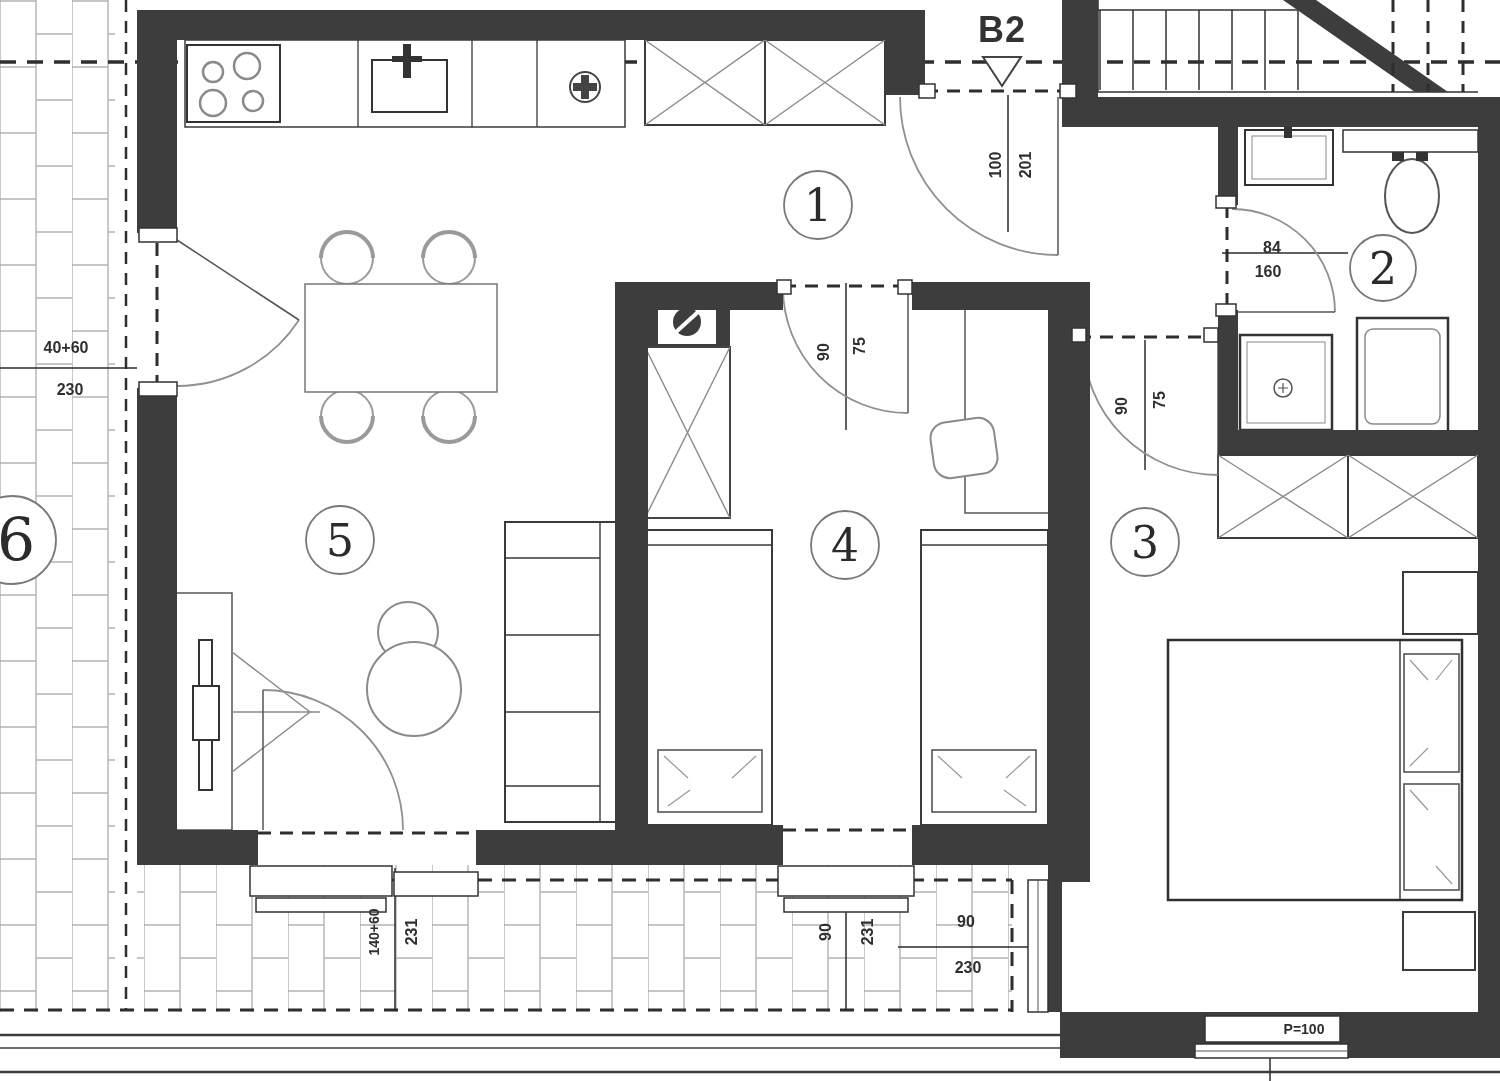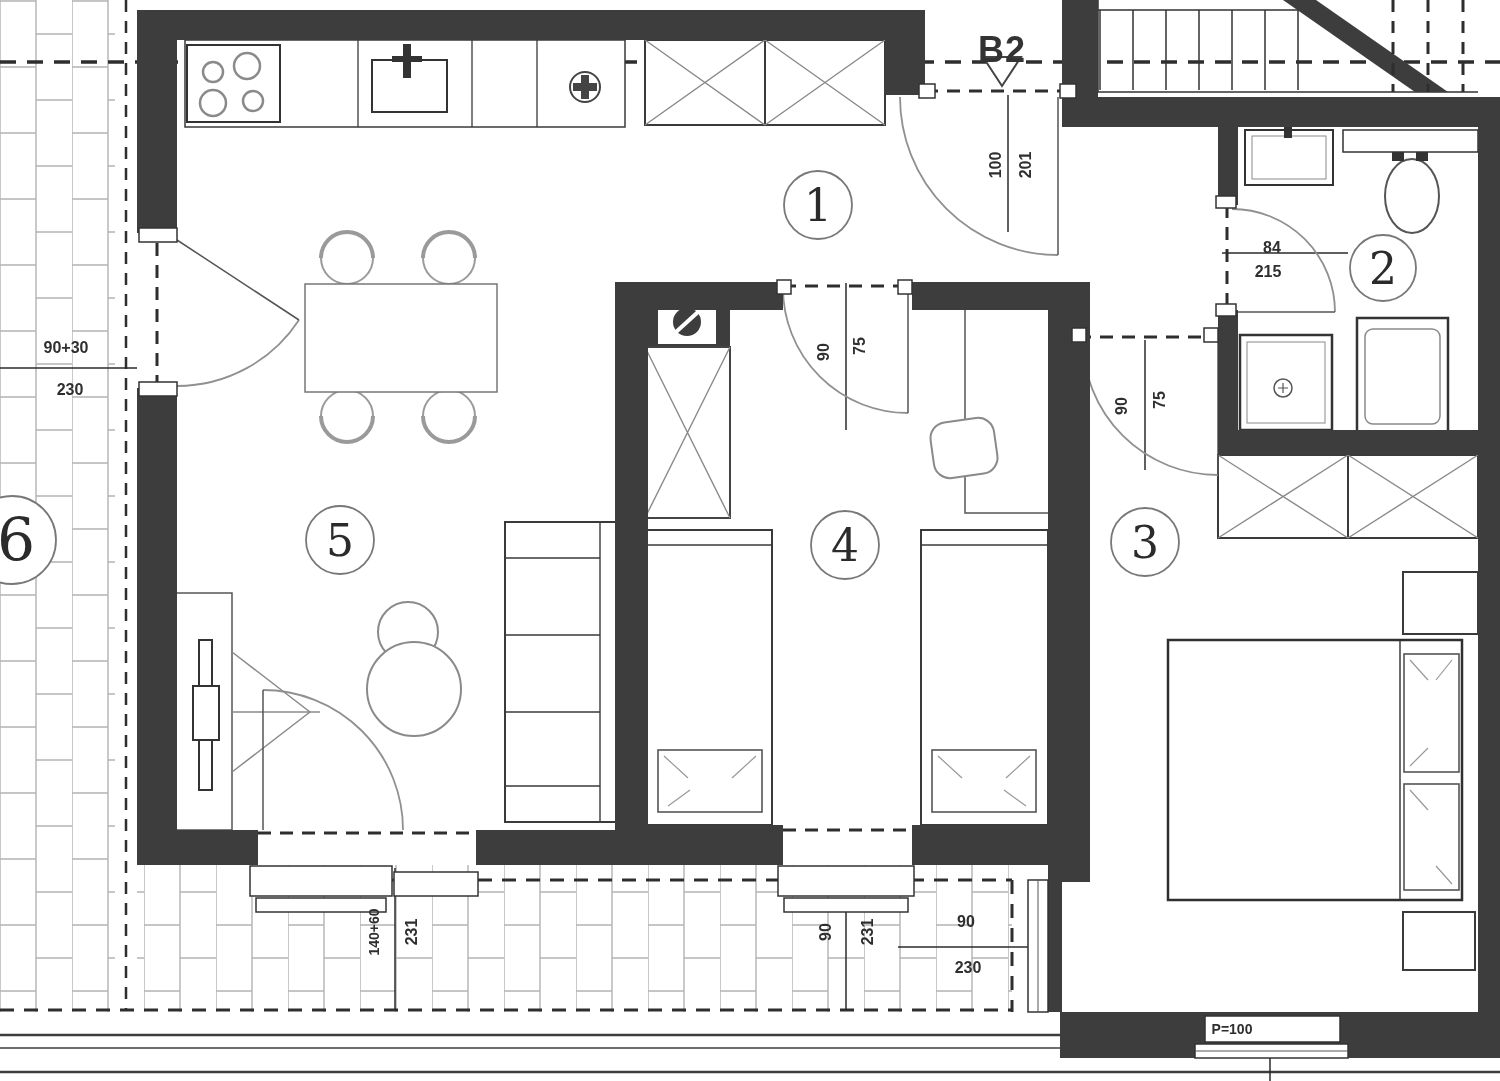--- a/index.html
+++ b/index.html
@@ -4,21 +4,21 @@
 <style>
   html,body{margin:0;padding:0;background:#fff;}
   .stage{position:relative;width:1500px;height:1081px;background:#ffffff;overflow:hidden;
          font-family:"Liberation Sans",sans-serif;}
   .stage svg{position:absolute;left:0;top:0;}
   .lbl{position:absolute;transform:translate(-50%,-50%);color:#2e2e2e;white-space:nowrap;
        font-family:"Liberation Sans",sans-serif;z-index:5;}
   .lbl.rot{transform:translate(-50%,-50%) rotate(-90deg);}
   .room-num{font-family:"DejaVu Serif",serif;font-size:44px;color:#2b2b2b;}
   .room-num.big{font-size:60px;}
-  .unit{font-size:36px;font-weight:600;color:#333;letter-spacing:1px;margin-top:20px;}
+  .unit{font-size:36px;font-weight:600;color:#333;letter-spacing:1px;}
   .dim{font-size:16px;font-weight:600;color:#2f2f2f;}
   .dim.small{font-size:14px;}
 </style>
 </head>
 <body>
 
 <div class="stage">
 
 <svg width="1500" height="1081" viewBox="0 0 1500 1081">
   <defs>
@@ -287,29 +287,29 @@
 <span class="lbl dim rot" style="left:996px;top:165px">100</span>
 <span class="lbl dim rot" style="left:1026px;top:165px">201</span>
 
 <span class="lbl dim rot" style="left:824px;top:352px">90</span>
 <span class="lbl dim rot" style="left:860px;top:346px">75</span>
 
 <span class="lbl dim rot" style="left:1122px;top:406px">90</span>
 <span class="lbl dim rot" style="left:1160px;top:400px">75</span>
 
 <span class="lbl dim" style="left:1272px;top:248px">84</span>
-<span class="lbl dim" style="left:1268px;top:272px">215</span>
-
-<span class="lbl dim" style="left:66px;top:348px">90+30</span>
+<span class="lbl dim" style="left:1268px;top:272px">160</span>
+
+<span class="lbl dim" style="left:66px;top:348px">40+60</span>
 <span class="lbl dim" style="left:70px;top:390px">230</span>
 
 <span class="lbl dim rot small" style="left:374px;top:932px">140+60</span>
 <span class="lbl dim rot" style="left:412px;top:932px">231</span>
 
 <span class="lbl dim rot" style="left:826px;top:932px">90</span>
 <span class="lbl dim rot" style="left:868px;top:932px">231</span>
 
 <span class="lbl dim" style="left:966px;top:922px">90</span>
 <span class="lbl dim" style="left:968px;top:968px">230</span>
 
-<span class="lbl dim small" style="left:1232px;top:1029px">P=100</span>
+<span class="lbl dim small" style="left:1304px;top:1029px">P=100</span>
 
 </div>
 
 </body></html>

